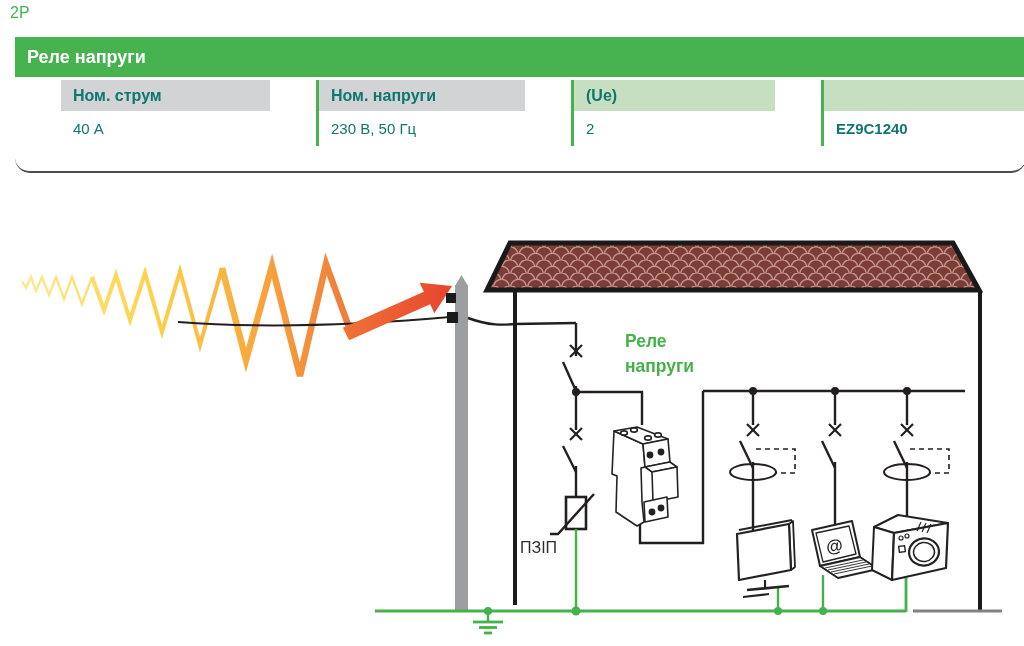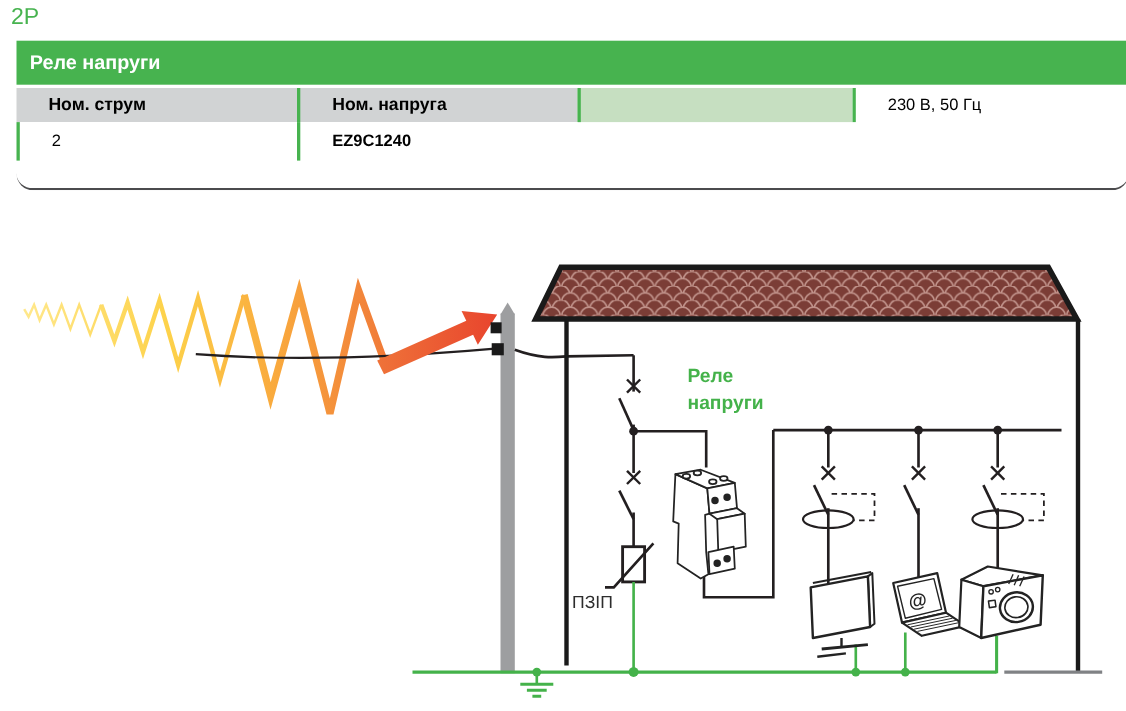--- a/index.html
+++ b/index.html
@@ -1,25 +1,25 @@
 <!DOCTYPE html>
 <html><head>
 <meta charset="utf-8">
 <style>
   html,body{margin:0;padding:0;background:#fff;}
   body{width:1024px;height:646px;position:relative;overflow:hidden;
        font-family:"Liberation Sans", sans-serif;}
-  .page-title{position:absolute;left:10px;top:4px;font-size:21px;color:#47b34f;}
+  .page-title{position:absolute;left:10px;top:4px;font-size:16px;color:#47b34f;}
   .tbl{position:absolute;left:15px;top:37px;width:1011px;border-bottom:2px solid #4b4b4d;border-radius:15px;}
   .t-header{height:40px;background:#47b34f;color:#fff;font-weight:bold;font-size:18px;
             display:flex;align-items:center;padding-left:12px;box-sizing:border-box;}
   .t-grid{display:grid;grid-template-columns:255px 255px 250px 251px;
           grid-template-rows:31px 35px 25px;margin-top:3px;}
-  .cell{box-sizing:border-box;padding-left:29px;display:flex;align-items:center;
-        font-size:16px;color:#000000;overflow:hidden;white-space:nowrap;}
+  .cell{box-sizing:border-box;padding-left:12px;display:flex;align-items:center;
+        font-size:16px;color:#0f766e;overflow:hidden;white-space:nowrap;margin-left:46px;}
   .cell.div{border-left:3px solid #47b34f;}
   .gray{background:#d1d3d4;font-weight:bold;}
   .lgreen{background:#c6dfc1;font-weight:bold;}
   .wrow{background:#fff;font-size:15px;}
   .wrow.bold{font-weight:bold;}
   #diagram{position:absolute;left:0;top:0;}
 </style>
 </head>
 <body>
 
@@ -211,21 +211,23 @@
 </svg>
 
 <div class="page-title">2P</div>
 
 <div class="tbl">
   <div class="t-header">
     <span>Реле напруги</span>
   </div>
   <div class="t-grid">
     <div class="cell gray">Ном. струм</div>
-    <div class="cell gray div">Ном. напруга</div>
-
+    <div class="cell gray div">Ном. напруги</div>
+
+    <div class="cell lgreen div">(Ue)</div>
     <div class="cell lgreen div"></div>
 
+    <div class="cell wrow">40 А</div>
     <div class="cell wrow div">230 В, 50 Гц</div>
     <div class="cell wrow div">2</div>
     <div class="cell wrow div bold">EZ9C1240</div>
   </div>
 </div>
 
 </body></html>

